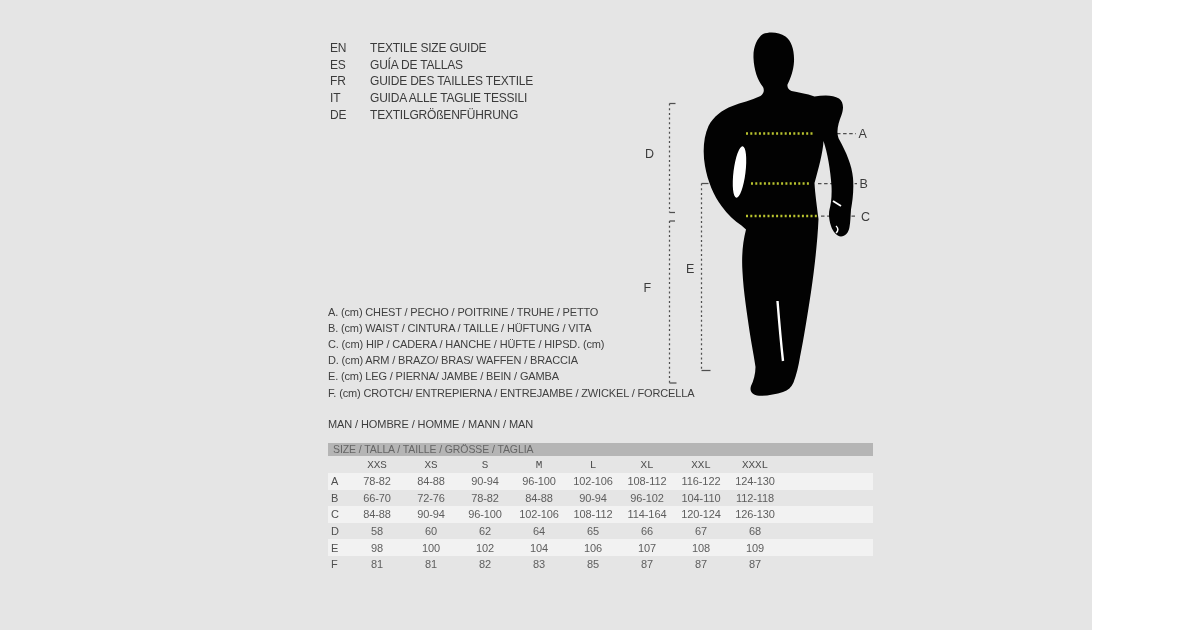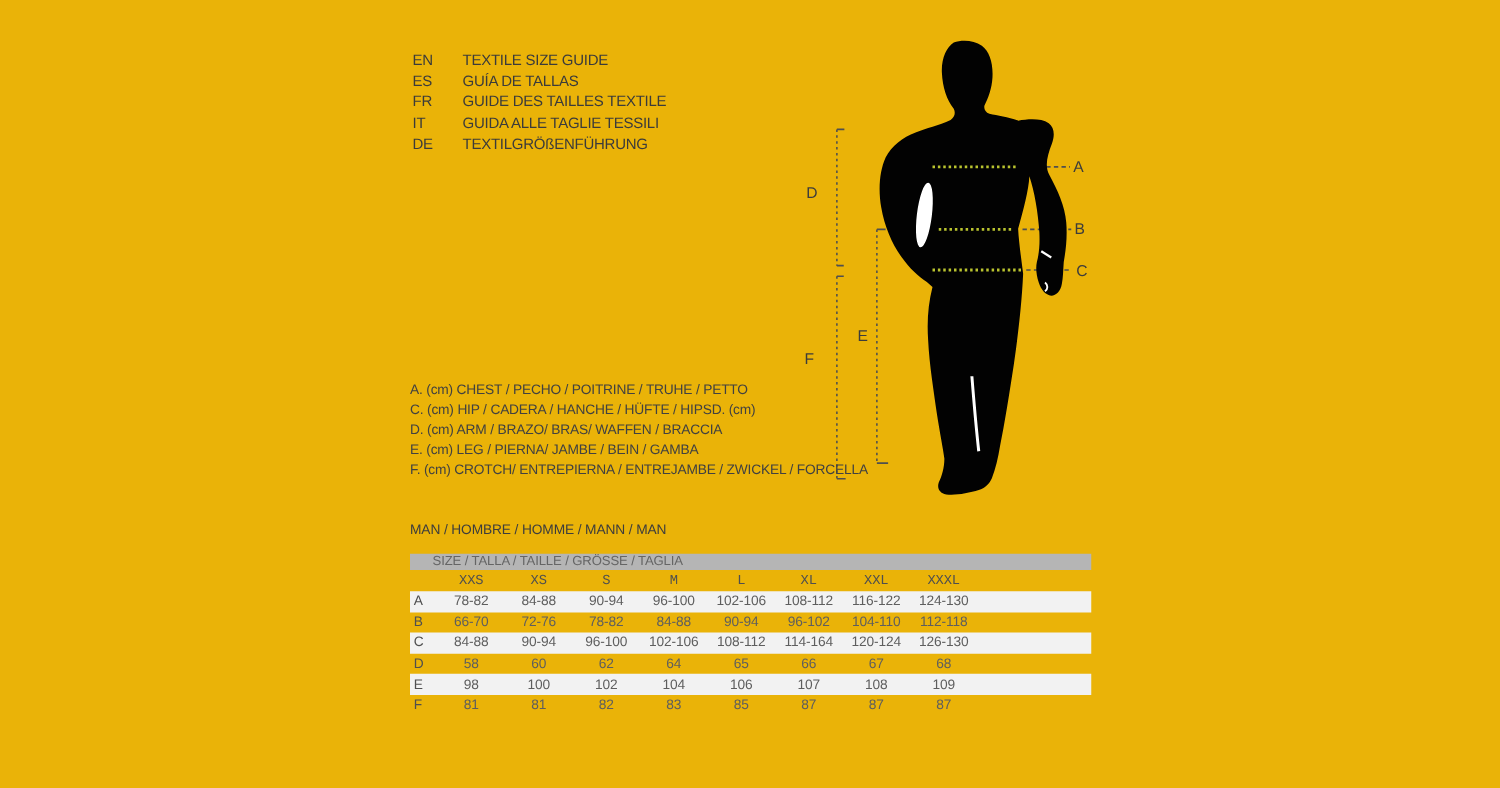--- a/index.html
+++ b/index.html
@@ -1,35 +1,35 @@
 <!DOCTYPE html>
 <html><head>
 <meta charset="utf-8">
 <style>
   html,body{margin:0;padding:0;background:#ffffff;}
   .canvas{
-    position:relative;width:1200px;height:630px;background:#eab308;overflow:hidden;
+    position:relative;width:1092px;height:630px;background:#e5e5e5;overflow:hidden;
     font-family:"Liberation Sans","DejaVu Sans",sans-serif;
   }
   
   .lang-block{position:absolute;left:330px;top:40px;}
   .lang-row{display:flex;height:16.6px;align-items:center;}
   .lang-code{width:40px;font-size:12px;color:#3b3b3b;letter-spacing:-0.2px;}
   .lang-title{font-size:12px;color:#3b3b3b;letter-spacing:-0.2px;white-space:nowrap;}
   
   .figure-svg{position:absolute;left:630px;top:15px;width:250px;height:395px;}
   .marker-label{font-family:"Liberation Sans","DejaVu Sans",sans-serif;font-size:12.5px;fill:#3c3c3c;}
   
   .legend{position:absolute;left:328px;top:304px;}
   .legend-line{height:16.1px;font-size:11px;color:#414141;letter-spacing:-0.15px;white-space:nowrap;display:flex;align-items:center;}
   
   .section-title{position:absolute;left:328px;top:418px;font-size:11px;color:#3d3d3d;letter-spacing:-0.1px;}
   
   .size-table{position:absolute;left:328px;top:443px;width:545px;}
-  .table-bar{height:13px;line-height:13px;background:#b5b5b5;color:#656565;font-size:10.5px;padding-left:18px;letter-spacing:-0.1px;box-sizing:border-box;}
+  .table-bar{height:13px;line-height:13px;background:#b5b5b5;color:#656565;font-size:10.5px;padding-left:5px;letter-spacing:-0.1px;box-sizing:border-box;}
   .trow{display:grid;grid-template-columns:22px repeat(8,54px) 1fr;align-items:center;height:16.6px;}
   .trow.head{height:17px;font-family:Liberation Mono, monospace;}
   .trow.stripe{background:#f2f2f2;}
   .cl{font-size:11px;color:#4f4f4f;padding-left:3px;}
   .cc{font-size:11px;color:#5e5e5e;text-align:center;letter-spacing:-0.1px;}
   .trow.head .cc{color:#4f4f4f;}
   .cf{height:100%;}
 </style>
 </head>
 <body>
@@ -136,20 +136,21 @@
       <text class="marker-label" x="859.5" y="187.5">B</text>
       <text class="marker-label" x="861" y="220.5">C</text>
       <text class="marker-label" x="645" y="158">D</text>
       <text class="marker-label" x="686" y="272.5">E</text>
       <text class="marker-label" x="643.5" y="291.5">F</text>
     </g>
   </svg>
 
   <div class="legend">
     <div class="legend-line">A. (cm) CHEST / PECHO / POITRINE / TRUHE / PETTO</div>
+    <div class="legend-line">B. (cm) WAIST / CINTURA / TAILLE / HÜFTUNG / VITA</div>
     <div class="legend-line">C. (cm) HIP / CADERA / HANCHE / HÜFTE / HIPSD. (cm)</div>
     <div class="legend-line">D. (cm) ARM / BRAZO/ BRAS/ WAFFEN / BRACCIA</div>
     <div class="legend-line">E. (cm) LEG / PIERNA/ JAMBE / BEIN / GAMBA</div>
     <div class="legend-line">F. (cm) CROTCH/ ENTREPIERNA / ENTREJAMBE / ZWICKEL / FORCELLA</div>
   </div>
 
   <div class="section-title">MAN / HOMBRE / HOMME / MANN / MAN</div>
 
   <div class="size-table">
     <div class="table-bar">SIZE / TALLA / TAILLE / GRÖSSE / TAGLIA</div>

